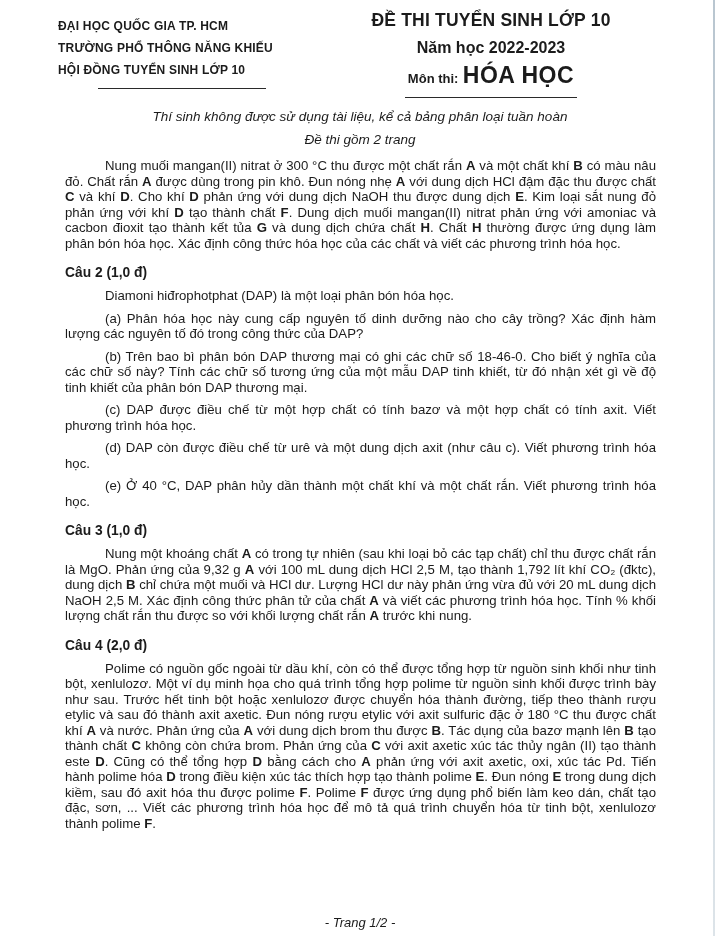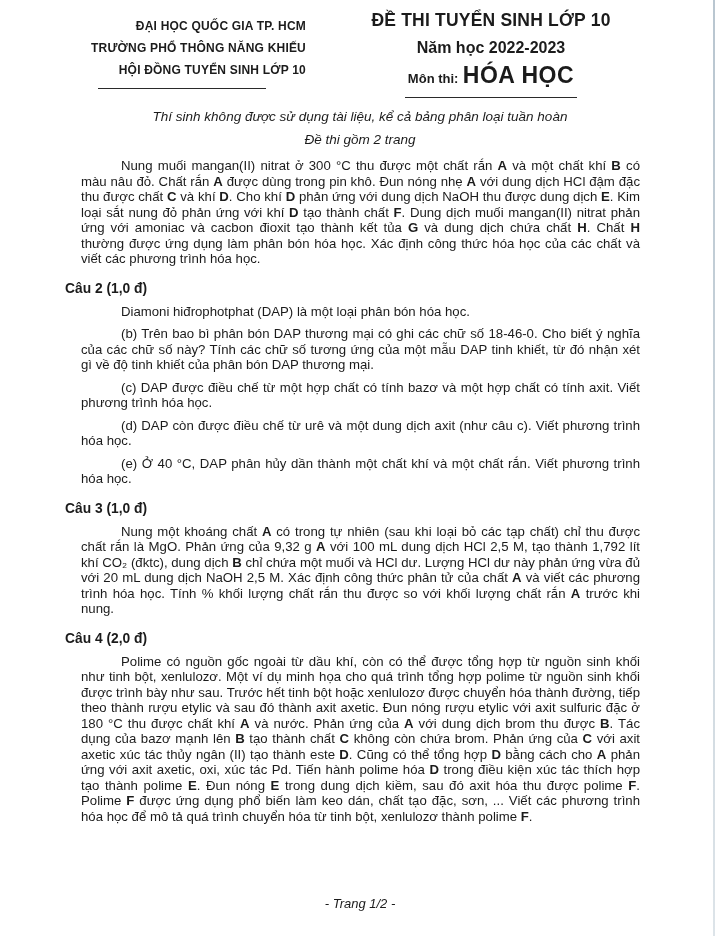--- a/index.html
+++ b/index.html
@@ -18,21 +18,21 @@
     top: 0; right: 5px;
     width: 2px; height: 100%;
     background: linear-gradient(#b9c6d0, #ccd6dd 60%, #dde4e9);
   }
   
   .header { display: flex; padding-top: 10px; }
   .issuer {
     width: 248px;
     margin-left: 58px;
     padding-top: 5px;
-    text-align: right;
+    text-align: left;
     font-weight: bold;
     font-size: 12px;
     line-height: 22px;
     letter-spacing: 0.2px;
   }
   .issuer-rule { width: 168px; border: 0; border-top: 1.5px solid #2a2a2a; margin: 7px auto 0; }
   .exam-block { flex: 1; margin-right: 58px; padding-left: 14px; text-align: center; }
   .exam-title  { font-size: 17.5px; font-weight: bold; letter-spacing: 0.2px; line-height: 21px; }
   .exam-year   { font-size: 16px; font-weight: bold; margin-top: 7px; line-height: 20px; }
   .exam-subject{ margin-top: 4px; line-height: 27px; white-space: nowrap; }
@@ -45,31 +45,31 @@
   
   .content { padding: 0 64px 0 65px; }
   .content h2 {
     font-size: 13.8px;
     font-weight: bold;
     margin: 13px 0 0;
     line-height: 17px;
   }
   .content section:first-child h2 { margin-top: 21px; }
   .content p {
-    margin: 7px 16px 0;
+    margin: 7px 0 0;
     font-size: 13.2px;
     line-height: 15.5px;
     text-align: justify;
     text-indent: 40px;
   }
   .content p b { font-weight: bold; }
   
   .footer {
     position: absolute;
-    left: 0; right: 0; bottom: 25px;
+    left: 0; right: 0; bottom: 6px;
     text-align: center;
     font-style: italic;
     font-size: 13px;
   }
 </style>
 </head>
 <body>
 
 <div class="page">
   <div class="scan-edge"></div>
@@ -98,20 +98,21 @@
   </div>
 
   <main class="content">
     <section>
       <p>Nung muối mangan(II) nitrat ở 300 °C thu được một chất rắn <b>A</b> và một chất khí <b>B</b> có màu nâu đỏ. Chất rắn <b>A</b> được dùng trong pin khô. Đun nóng nhẹ <b>A</b> với dung dịch HCl đậm đặc thu được chất <b>C</b> và khí <b>D</b>. Cho khí <b>D</b> phản ứng với dung dịch NaOH thu được dung dịch <b>E</b>. Kim loại sắt nung đỏ phản ứng với khí <b>D</b> tạo thành chất <b>F</b>. Dung dịch muối mangan(II) nitrat phản ứng với amoniac và cacbon đioxit tạo thành kết tủa <b>G</b> và dung dịch chứa chất <b>H</b>. Chất <b>H</b> thường được ứng dụng làm phân bón hóa học. Xác định công thức hóa học của các chất và viết các phương trình hóa học.</p>
     </section>
 
     <section>
       <h2>Câu 2 (1,0 đ)</h2>
       <p>Diamoni hiđrophotphat (DAP) là một loại phân bón hóa học.</p>
+      <p>(a) Phân hóa học này cung cấp nguyên tố dinh dưỡng nào cho cây trồng? Xác định hàm lượng các nguyên tố đó trong công thức của DAP?</p>
       <p>(b) Trên bao bì phân bón DAP thương mại có ghi các chữ số 18-46-0. Cho biết ý nghĩa của các chữ số này? Tính các chữ số tương ứng của một mẫu DAP tinh khiết, từ đó nhận xét gì về độ tinh khiết của phân bón DAP thương mại.</p>
       <p>(c) DAP được điều chế từ một hợp chất có tính bazơ và một hợp chất có tính axit. Viết phương trình hóa học.</p>
       <p>(d) DAP còn được điều chế từ urê và một dung dịch axit (như câu c). Viết phương trình hóa học.</p>
       <p>(e) Ở 40 °C, DAP phân hủy dần thành một chất khí và một chất rắn. Viết phương trình hóa học.</p>
     </section>
 
     <section>
       <h2>Câu 3 (1,0 đ)</h2>
       <p>Nung một khoáng chất <b>A</b> có trong tự nhiên (sau khi loại bỏ các tạp chất) chỉ thu được chất rắn là MgO. Phản ứng của 9,32 g <b>A</b> với 100 mL dung dịch HCl 2,5 M, tạo thành 1,792 lít khí CO₂ (đktc), dung dịch <b>B</b> chỉ chứa một muối và HCl dư. Lượng HCl dư này phản ứng vừa đủ với 20 mL dung dịch NaOH 2,5 M. Xác định công thức phân tử của chất <b>A</b> và viết các phương trình hóa học. Tính % khối lượng chất rắn thu được so với khối lượng chất rắn <b>A</b> trước khi nung.</p>
     </section>

